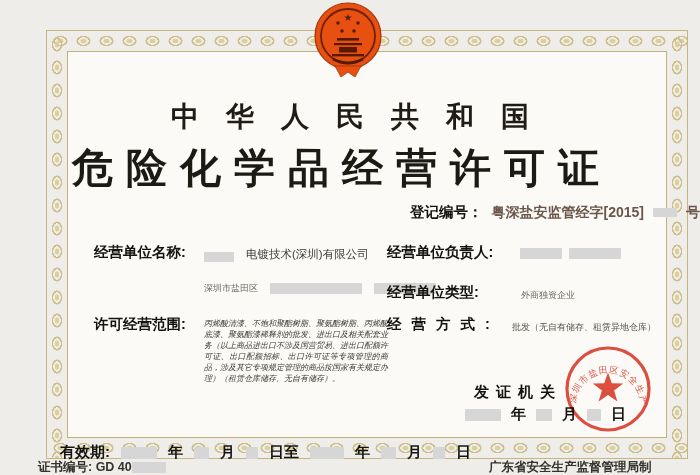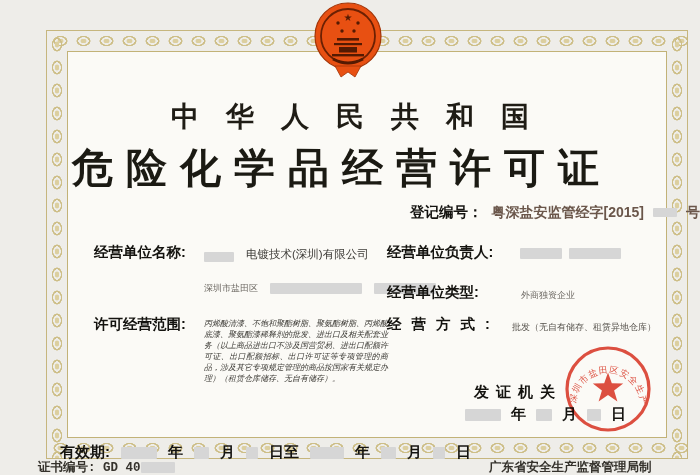--- a/index.html
+++ b/index.html
@@ -57,21 +57,21 @@
     font-size:15px;font-weight:bold;color:#14130f;}
   .seal{position:absolute;left:560px;top:341px;width:96px;height:96px;z-index:4;
     opacity:.88;mix-blend-mode:multiply;}
   .dates{position:absolute;z-index:2;display:flex;align-items:center;
     font-size:15px;font-weight:bold;color:#14130f;}
   .dates span{white-space:nowrap;}
   .validity{left:60px;top:403px;gap:11px;margin-top:40px;}
   .issue{left:465px;top:405px;gap:10px;}
   
   .certno{position:absolute;left:38px;top:459px;z-index:2;display:flex;align-items:center;
-    font-size:12.5px;font-weight:bold;color:#35322c;font-family:Liberation Mono, monospace;}
+    font-size:12.5px;font-weight:bold;color:#35322c;}
   .printer{position:absolute;left:489px;top:459px;z-index:2;
     font-size:12.5px;font-weight:bold;color:#35322c;}
 </style>
 </head>
 <body>
 
 <div class="paper">
 
   <div class="frame">
     <div class="band h top"></div>

